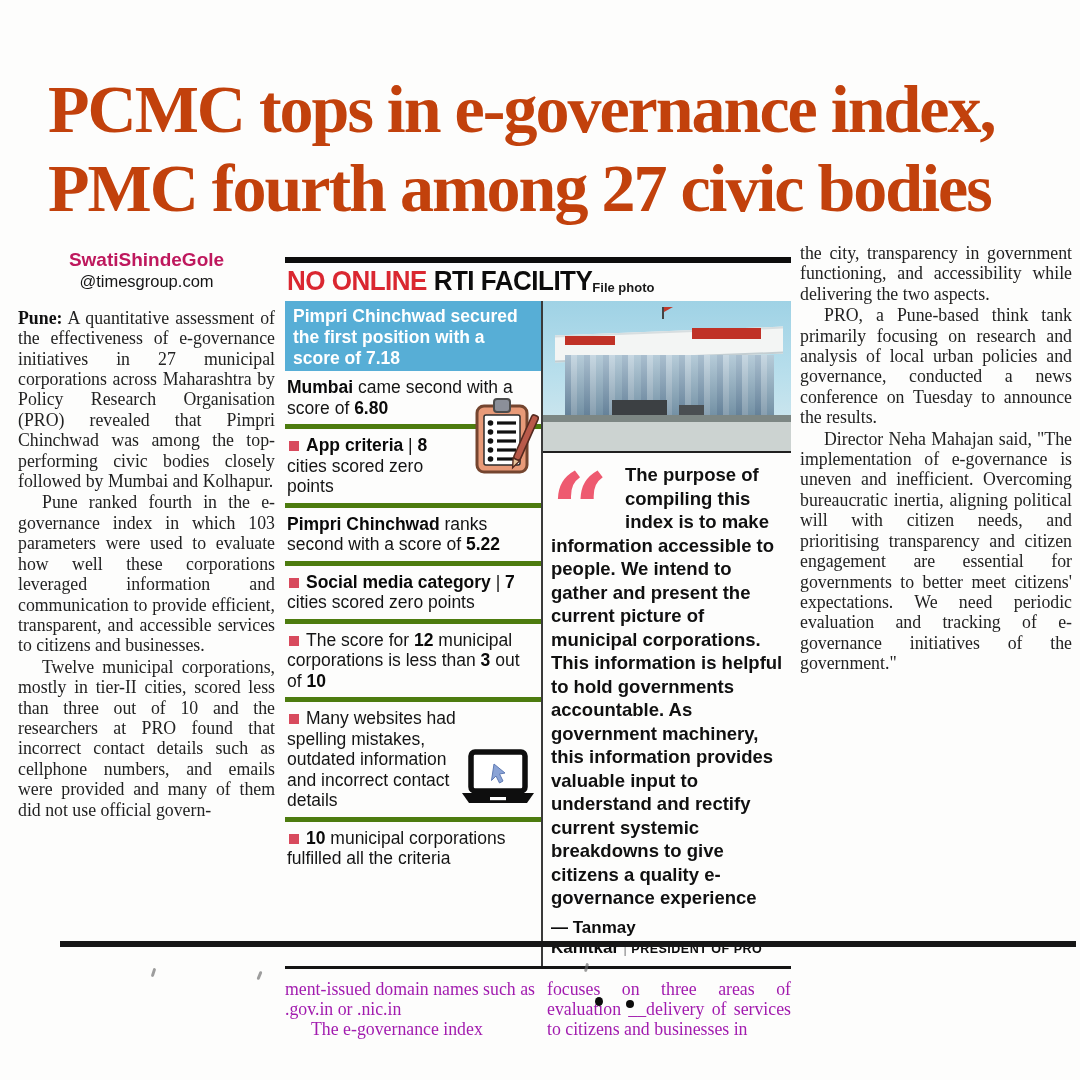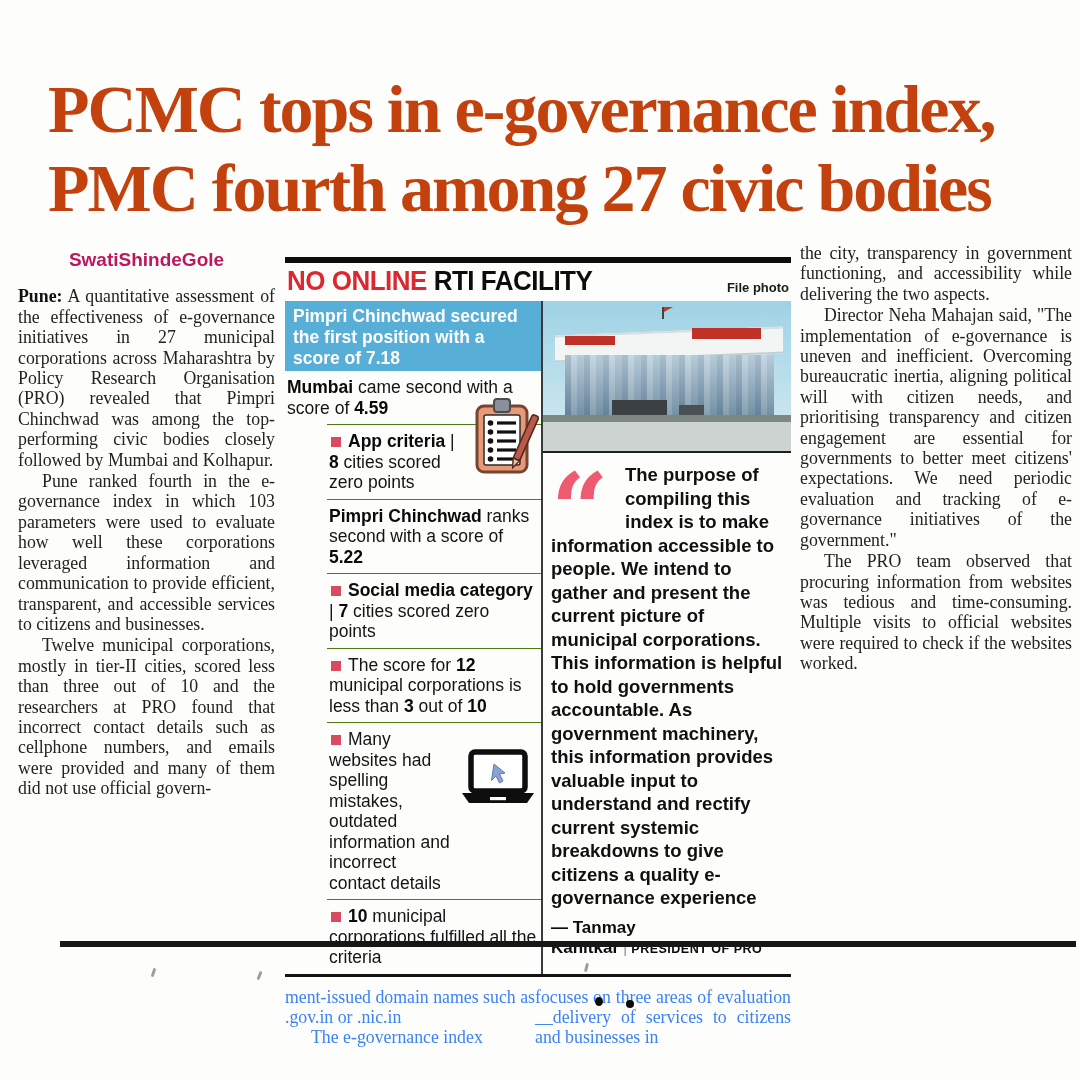--- a/index.html
+++ b/index.html
@@ -19,30 +19,30 @@
   .newscol b{color:#101010;}
 
   
   .byline{ text-align:center;font-family:"Liberation Sans",sans-serif;margin-bottom:16px;}
   .byline .author{font-weight:700;font-size:19px;color:#be185d;}
   .byline .handle{font-size:16.5px;color:#161616;margin-top:1px;}
 
   
   .panel{position:absolute;left:285px;top:257px;width:506px;font-family:"Liberation Sans",sans-serif;}
   .panel-bar{height:6px;background:#0d0d0d;}
-  .panel-titlerow{display:flex;justify-content:space-between;align-items:flex-end;padding:3px 2px 4px 2px;}
+  .panel-titlerow{display:flex;justify-content:flex-start;align-items:flex-end;padding:3px 2px 4px 2px;}
   .panel-title{font-weight:700;font-size:26px;letter-spacing:-0.5px;transform:scaleY(1.05);transform-origin:left bottom;}
   .panel-title .red{color:#da2730;}
   .panel-title .blk{color:#0c0c0c;}
   .filephoto{font-weight:700;font-size:13px;color:#1a1a1a;padding-bottom:2px;}
   .panel-body{display:flex;border-bottom:3px solid #141414;}
   .ib-col{width:258px;border-right:2px solid #3a3a3a;position:relative;box-sizing:border-box;}
   .banner{background:#57aed6;color:#ffffff;font-weight:700;font-size:17.5px;line-height:21px;padding:5px 8px 2px 8px;}
   .ib-item{padding:6px 3px 6px 2px;font-size:17.5px;line-height:20.5px;color:#141414;}
-  .ib-item + .ib-item{border-top:1px solid #4d7c0f;margin-left:42px;}
+  .ib-item + .ib-item{border-top:5px solid #4d7c0f;}
   .ib-item.pad-r{padding-right:84px;}
   .ib-item .bullet{display:inline-block;width:10px;height:10px;background:#d84a5d;margin:0 7px 0 2px;}
   .ib-item b{font-weight:700;color:#0a0a0a;}
   .ib-icon{position:absolute;right:2px;}
   .icon-clipboard{top:96px;}
   .icon-laptop{top:448px;right:0;}
 
   
   .qt-col{flex:1;display:flex;flex-direction:column;box-sizing:border-box;}
   .photo{height:150px;position:relative;overflow:hidden;border-bottom:2px solid #202020;
@@ -64,22 +64,22 @@
 
   .quote-wrap{padding:10px 6px 4px 8px;font-weight:700;font-size:18.5px;line-height:23.5px;color:#101010;}
   .qmark{float:left;width:74px;height:52px;color:#ee5a70;font-family:"DejaVu Serif",serif;
          font-size:100px;line-height:92px;letter-spacing:-6px;}
   .attr{padding:4px 6px 8px 8px;font-size:16.5px;color:#0d0d0d;}
   .attr .nm{font-weight:700;font-size:17px;text-align:right;}
   .attr .pipe{color:#999;font-weight:400;margin:0 4px;}
   .attr .role{font-size:12.5px;font-weight:700;letter-spacing:0.5px;}
 
   
-  .panel-cont{display:flex;gap:0;margin-top:10px;font-family:"Liberation Serif",serif;
-              text-align:justify;font-size:17.8px;line-height:20.4px;color:#3b82f6;}
+  .panel-cont{display:flex;gap:12px;margin-top:10px;font-family:"Liberation Serif",serif;
+              text-align:justify;font-size:17.8px;line-height:20.4px;color:#a21caf;}
   .panel-cont .c-left{width:250px;}
   .panel-cont .c-right{flex:1;}
   .panel-cont p{margin:0;}
   .panel-cont p.ind{text-indent:26px;}
 
   
   .bottom-rule{position:absolute;left:60px;top:941px;width:1016px;height:6px;background:#171717;}
   .dot{position:absolute;background:#0c0c0c;border-radius:50%;}
   .dot1{left:595px;top:997px;width:8px;height:9px;}
   .dot2{left:626px;top:1000px;width:8px;height:8px;}
@@ -94,41 +94,42 @@
 <div class="page">
 
   <div class="headline">
     <div>PCMC tops in e-governance index,</div>
     <div>PMC fourth among 27 civic bodies</div>
   </div>
 
   <div class="newscol" style="left:18px;top:250px;width:257px;">
     <div class="byline">
       <div class="author">SwatiShindeGole</div>
+      <div class="handle">@timesgroup.com</div>
     </div>
     <p class="noindent"><b>Pune:</b> A quantitative assessment of the effectiveness of e-governance initiatives in 27 municipal corporations across Maharashtra by Policy Research Organisation (PRO) revealed that Pimpri Chinchwad was among the top-performing civic bodies closely followed by Mumbai and Kolhapur.</p>
     <p>Pune ranked fourth in the e-governance index in which 103 parameters were used to evaluate how well these corporations leveraged information and communication to provide efficient, transparent, and accessible services to citizens and businesses.</p>
     <p>Twelve municipal corporations, mostly in tier-II cities, scored less than three out of 10 and the researchers at PRO found that incorrect contact details such as cellphone numbers, and emails were provided and many of them did not use official govern-</p>
   </div>
 
   <div class="panel">
     <div class="panel-bar"></div>
     <div class="panel-titlerow">
       <div class="panel-title">
         <span class="red">NO ONLINE</span><span class="blk"> RTI FACILITY</span>
       </div>
       <div class="filephoto">File photo</div>
     </div>
 
     <div class="panel-body">
 
       <div class="ib-col">
         <div class="banner">Pimpri Chinchwad secured the first position with a score of 7.18</div>
         <div>
-            <div class="ib-item"><span><b>Mumbai</b> came second with a score of <b>4.59</b></span></div>
+            <div class="ib-item"><span><b>Mumbai</b> came second with a score of <b>6.80</b></span></div>
             <div class="ib-item pad-r"><span class="bullet"></span><span><b>App criteria</b> | <b>8</b> cities scored zero points</span></div>
             <div class="ib-item"><span><b>Pimpri Chinchwad</b> ranks second with a score of <b>5.22</b></span></div>
             <div class="ib-item"><span class="bullet"></span><span><b>Social media category</b> | <b>7</b> cities scored zero points</span></div>
             <div class="ib-item"><span class="bullet"></span><span>The score for <b>12</b> municipal corporations is less than <b>3</b> out of <b>10</b></span></div>
             <div class="ib-item pad-r"><span class="bullet"></span><span>Many websites had spelling mistakes, outdated information and incorrect contact details</span></div>
             <div class="ib-item"><span class="bullet"></span><span><b>10</b> municipal corporations fulfilled all the criteria</span></div>
           </div>
 
         <svg class="ib-icon icon-clipboard" width="68" height="82" viewBox="0 0 68 82">
           <rect x="6" y="9" width="50" height="66" rx="7" fill="#e89a78" stroke="#74452f" stroke-width="3"></rect>
@@ -189,22 +190,22 @@
         <p class="ind">The e-governance index</p>
       </div>
       <div class="c-right">
         <p>focuses on three areas of evaluation __delivery of services to citizens and businesses in</p>
       </div>
     </div>
   </div>
 
   <div class="newscol" style="left:800px;top:243px;width:272px;">
     <p class="noindent">the city, transparency in government functioning, and accessibility while delivering the two aspects.</p>
+    <p>PRO, a Pune-based think tank primarily focusing on research and analysis of local urban policies and governance, conducted a news conference on Tuesday to announce the results.</p>
     <p>Director Neha Mahajan said, "The implementation of e-governance is uneven and inefficient. Overcoming bureaucratic inertia, aligning political will with citizen needs, and prioritising transparency and citizen engagement are essential for governments to better meet citizens' expectations. We need periodic evaluation and tracking of e-governance initiatives of the government."</p>
-    <p>The PRO team observed that procuring information from websites was tedious and time-consuming. Multiple visits to official websites were required to check if the websites worked.</p>
   </div>
 
   <div class="bottom-rule"></div>
   <div class="dot dot1"></div>
   <div class="dot dot2"></div>
   <div class="tick tick1"></div>
   <div class="tick tick2"></div>
   <div class="tick tick3"></div>
 </div>
 

